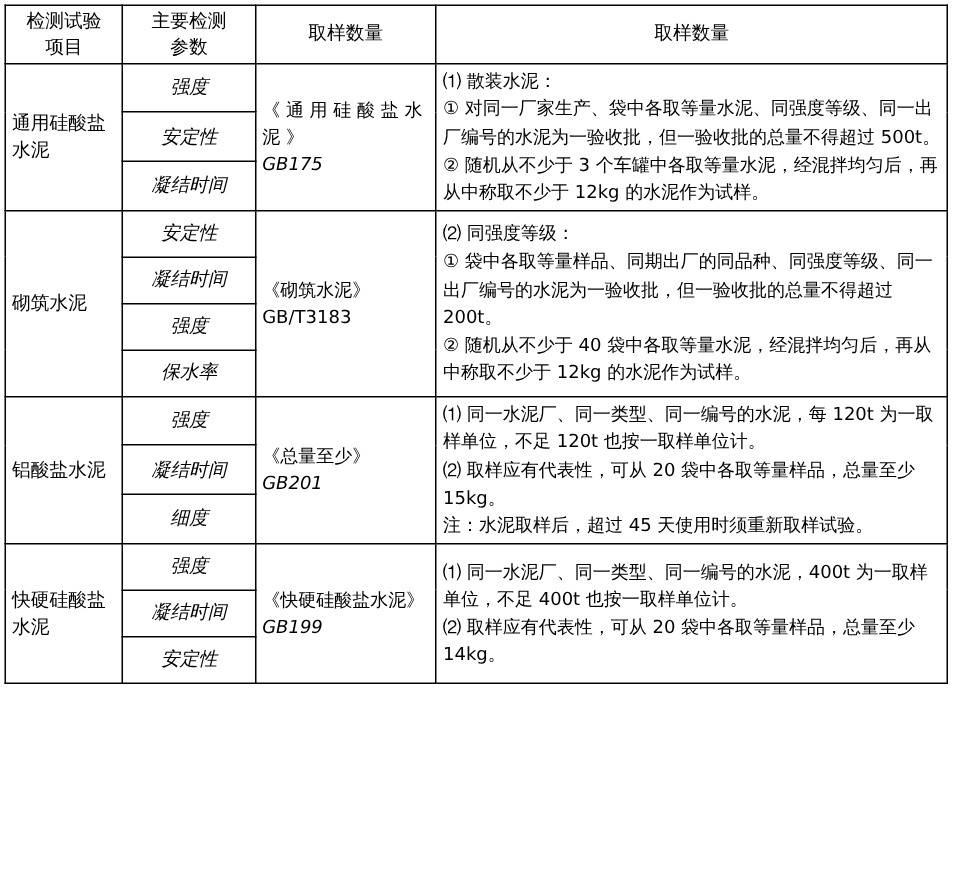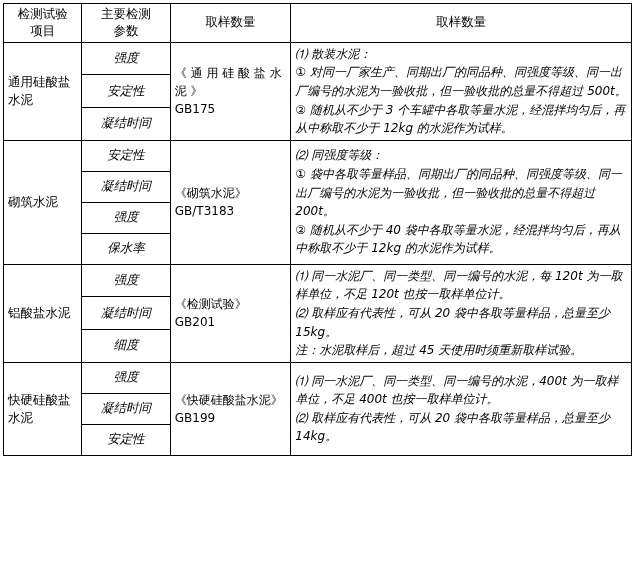--- a/index.html
+++ b/index.html
@@ -54,30 +54,29 @@
     font-size: 12px;
     line-height: 1.5;
     padding: 4px 4px;
     margin-left: 32px;
   }
   .cell-qty {
     text-align: left;
     font-size: 12px;
     line-height: 1.55;
     padding: 4px 6px;
-    font-style: italic;
   }
   .cell-qty p {
     margin: 0;
   }
   .cell-qty p + p {
     margin-top: 0px;
   }
   .basis-line1 { display: block; }
-  .basis-line2 { display: block; }
+  .basis-line2 { display: block; font-style: italic; }
 </style>
 </head>
 <body>
 
 <table class="spec-table">
   <colgroup>
     <col class="col-item">
     <col class="col-param">
     <col class="col-basis">
     <col class="col-qty">
@@ -100,21 +99,21 @@
 
     <tr>
       <td class="cell-item" rowspan="3">通用硅酸盐水泥</td>
       <td class="cell-param">强度</td>
       <td class="cell-basis" rowspan="3">
         <span class="basis-line1">《 通 用 硅 酸 盐 水 泥 》</span>
         <span class="basis-line2">GB175</span>
       </td>
       <td class="cell-qty" rowspan="3">
         <p>⑴ 散装水泥：</p>
-        <p>① 对同一厂家生产、同期出厂的同品种、同强度等级、同一出厂编号的水泥为一验收批，但一验收批的总量不得超过 500t。</p>
+        <p>① 对同一厂家生产、袋中各取等量水泥、同强度等级、同一出厂编号的水泥为一验收批，但一验收批的总量不得超过 500t。</p>
         <p>② 随机从不少于 3 个车罐中各取等量水泥，经混拌均匀后，再从中称取不少于 12kg 的水泥作为试样。</p>
       </td>
     </tr>
     <tr>
       <td class="cell-param">安定性</td>
     </tr>
     <tr>
       <td class="cell-param">凝结时间</td>
     </tr>
 
@@ -137,21 +136,21 @@
       <td class="cell-param">强度</td>
     </tr>
     <tr>
       <td class="cell-param">保水率</td>
     </tr>
 
     <tr>
       <td class="cell-item" rowspan="3">铝酸盐水泥</td>
       <td class="cell-param">强度</td>
       <td class="cell-basis" rowspan="3">
-        <span class="basis-line1">《检测试验》</span>
+        <span class="basis-line1">《总量至少》</span>
         <span class="basis-line2">GB201</span>
       </td>
       <td class="cell-qty" rowspan="3">
         <p>⑴ 同一水泥厂、同一类型、同一编号的水泥，每 120t 为一取样单位，不足 120t 也按一取样单位计。</p>
         <p>⑵ 取样应有代表性，可从 20 袋中各取等量样品，总量至少 15kg。</p>
         <p>注：水泥取样后，超过 45 天使用时须重新取样试验。</p>
       </td>
     </tr>
     <tr>
       <td class="cell-param">凝结时间</td>

